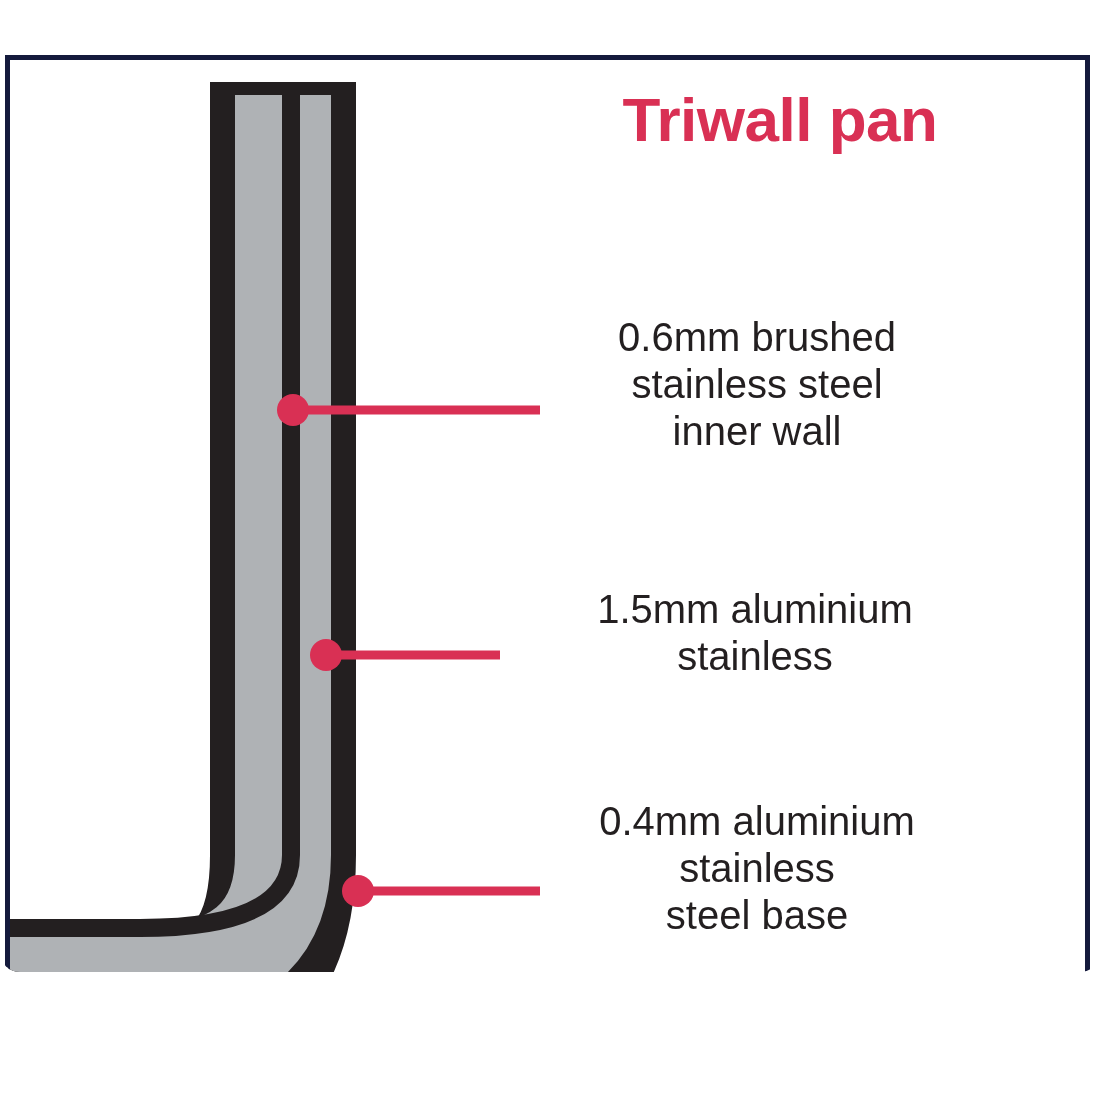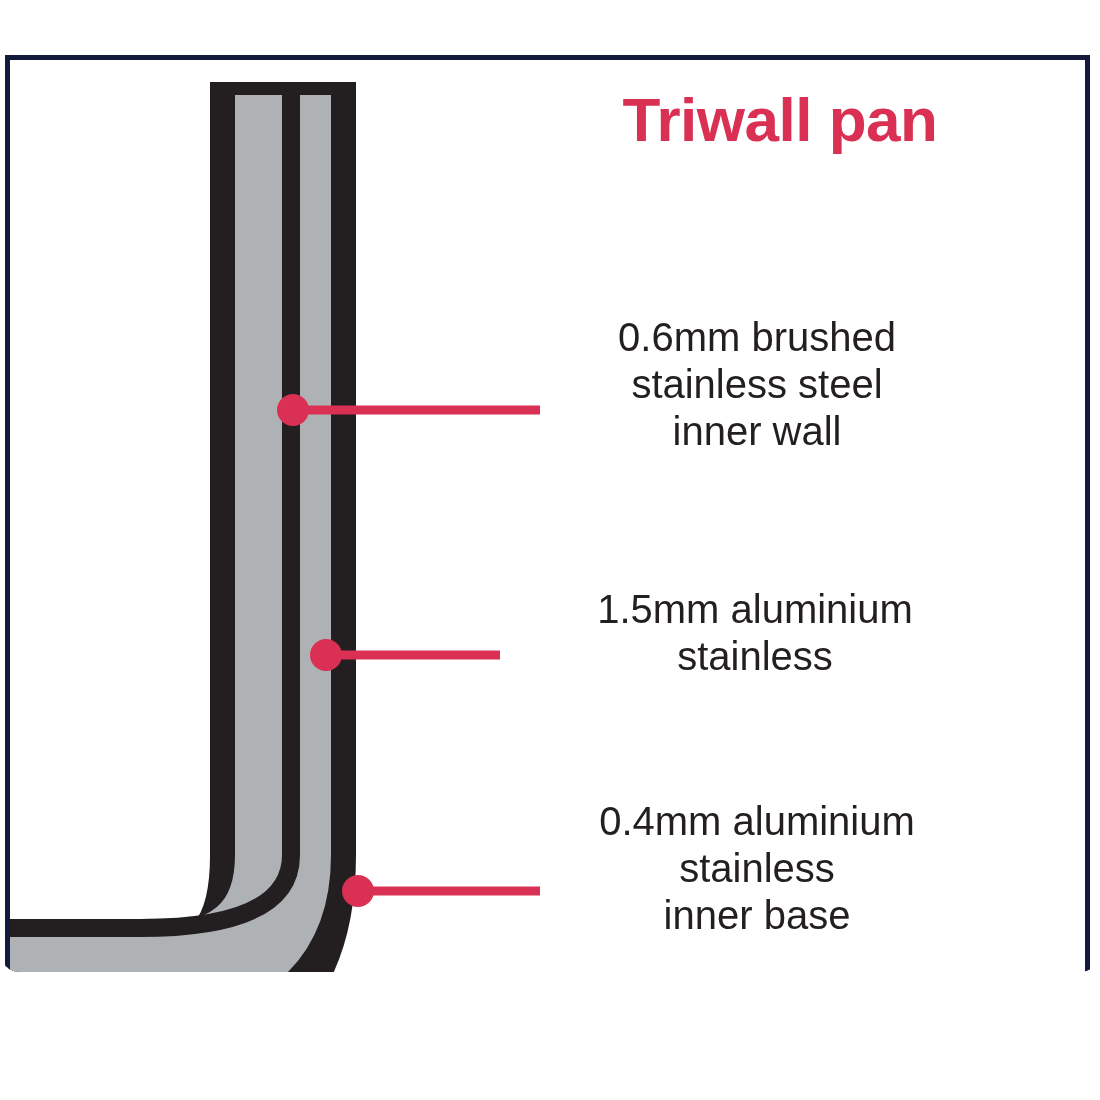--- a/index.html
+++ b/index.html
@@ -156,18 +156,18 @@
   </div>
 
   <div class="callout" id="callout-2">
     <span class="ln">1.5mm aluminium</span>
     <span class="ln">stainless</span>
   </div>
 
   <div class="callout" id="callout-3">
     <span class="ln">0.4mm aluminium</span>
     <span class="ln">stainless</span>
-    <span class="ln">inner base</span>
+    <span class="ln">steel base</span>
   </div>
 
   <div class="frame"></div>
 
 </div>
 
 </body></html>

